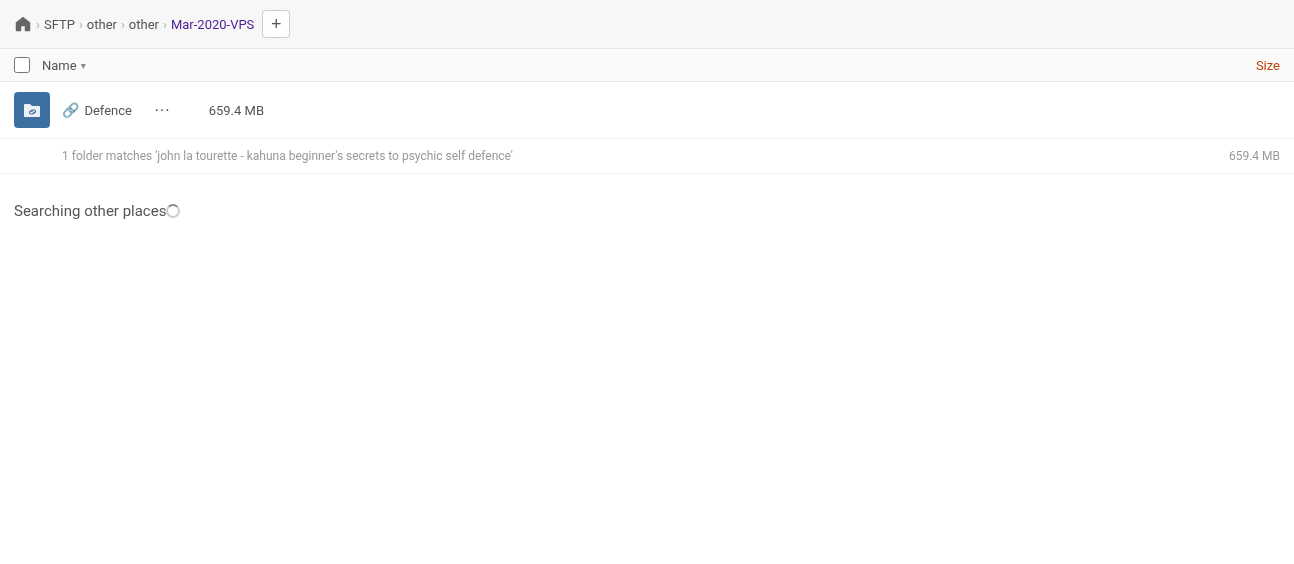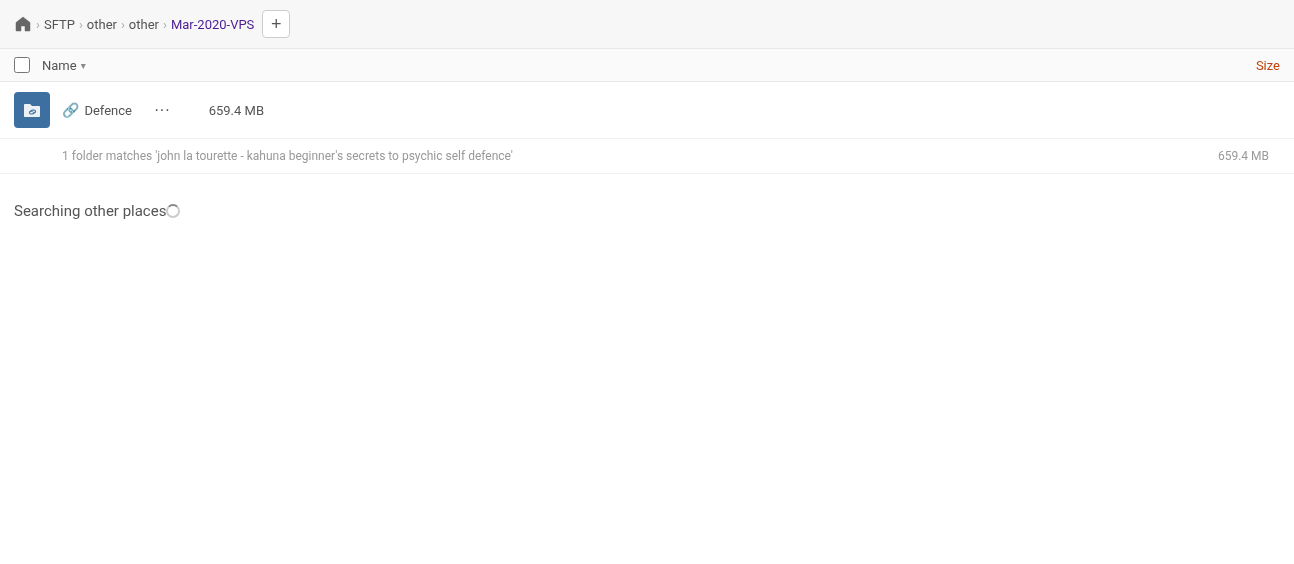--- a/index.html
+++ b/index.html
@@ -171,21 +171,21 @@
 
     .file-size {
       font-size: 13px;
       color: #555;
       min-width: 80px;
       text-align: right;
     }
 
     
     .match-info {
-      padding: 10px 25px 10px 62px;
+      padding: 10px 14px 10px 62px;
       border-bottom: 1px solid #f0f0f0;
       display: flex;
       align-items: center;
       justify-content: space-between;
     }
 
     .match-text {
       font-size: 12px;
       color: #999;
     }

